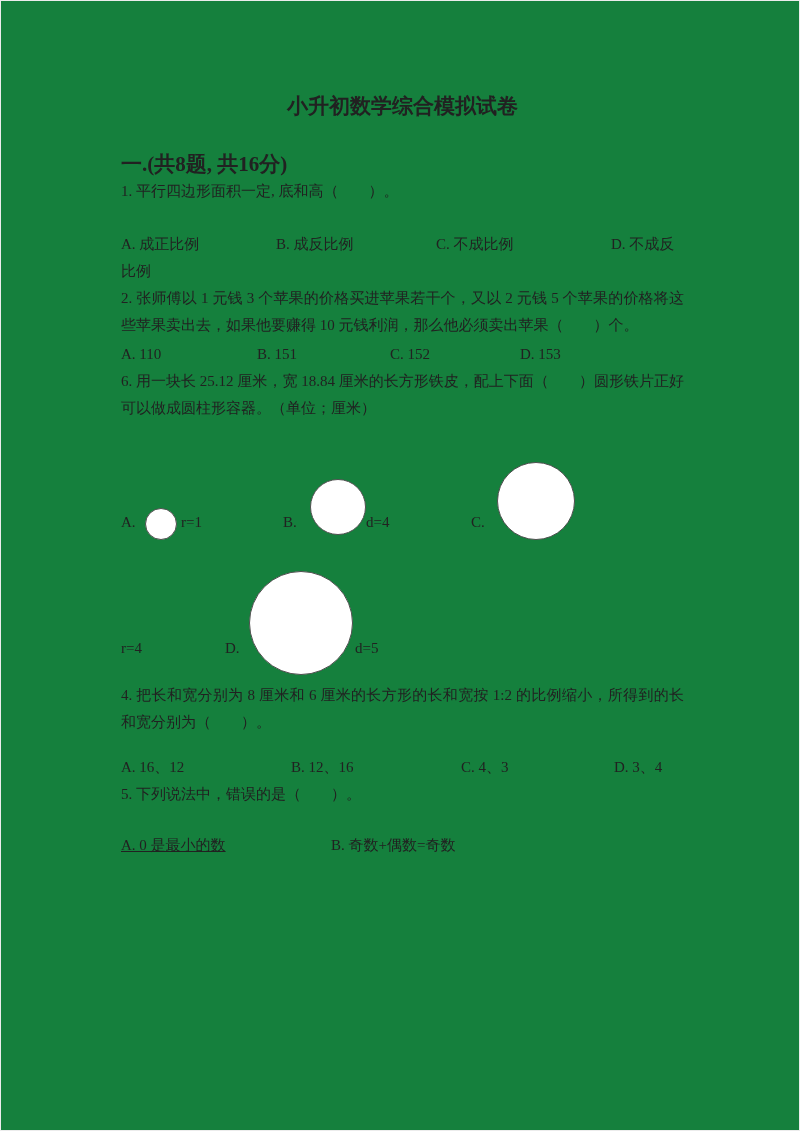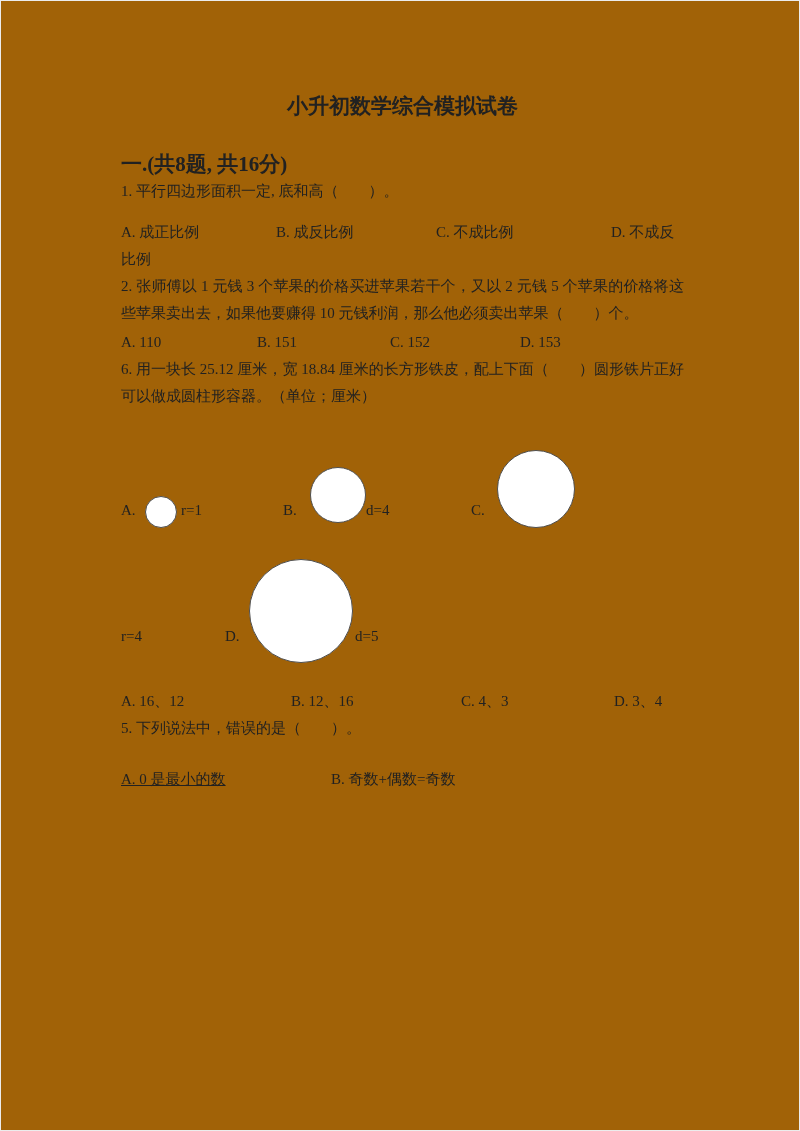--- a/index.html
+++ b/index.html
@@ -5,21 +5,21 @@
   * { box-sizing: border-box; }
   html, body {
     margin: 0;
     padding: 0;
     background: #fdfdfd;
   }
   .page {
     width: 800px;
     height: 1131px;
     margin: 0 auto;
-    background: #a16207;
+    background: #15803d;
     border: 1px solid #ececec;
     padding: 0 115px 0 120px;
     font-family: "Liberation Serif", "DejaVu Serif", serif;
     font-size: 15px;
     color: #212121;
     position: relative;
     overflow: hidden;
   }
   .title {
     font-size: 21px;
@@ -43,21 +43,21 @@
   .mt12 { margin-top: 12px; }
   .mt10 { margin-top: 10px; }
   .mt8  { margin-top: 8px; }
   .mt16 { margin-top: 16px; }
   .mt30 { margin-top: 30px; }
   .opts {
     margin: 0;
     line-height: 27px;
     text-align: left;
   }
-  .opts-mt14 { margin-top: 14px; }
+  .opts-mt14 { margin-top: 26px; }
   .opts-mt2  { margin-top: 2px; }
   .opts-mt18 { margin-top: 18px; }
   .opts-mt24 { margin-top: 24px; }
   .opt { display: inline-block; vertical-align: top; }
   .ow155 { width: 155px; }
   .ow160 { width: 160px; }
   .ow175 { width: 175px; }
   .ow136 { width: 136px; }
   .ow133 { width: 133px; }
   .ow130 { width: 130px; }
@@ -132,20 +132,21 @@
       <div class="circle circle-c"></div>
       <span class="fig-label fv-c">r=4</span>
 
       <span class="fig-label fl-d">D.</span>
       <div class="circle circle-d"></div>
       <span class="fig-label fv-d">d=5</span>
     </div>
   </div>
 
   <div>
+    <p class="qtext mt30">4. 把长和宽分别为 8 厘米和 6 厘米的长方形的长和宽按 1:2 的比例缩小，所得到的长和宽分别为（　　）。</p>
     <p class="opts opts-mt18">
       <span class="opt ow170">A. 16、12</span><span class="opt ow170">B. 12、16</span><span class="opt ow153">C. 4、3</span><span>D. 3、4</span>
     </p>
   </div>
 
   <div>
     <p class="qtext mt16">5. 下列说法中，错误的是（　　）。</p>
     <p class="opts opts-mt24">
       <span class="opt ow210">A. 0 是最小的数</span><span>B. 奇数+偶数=奇数</span>
     </p>

